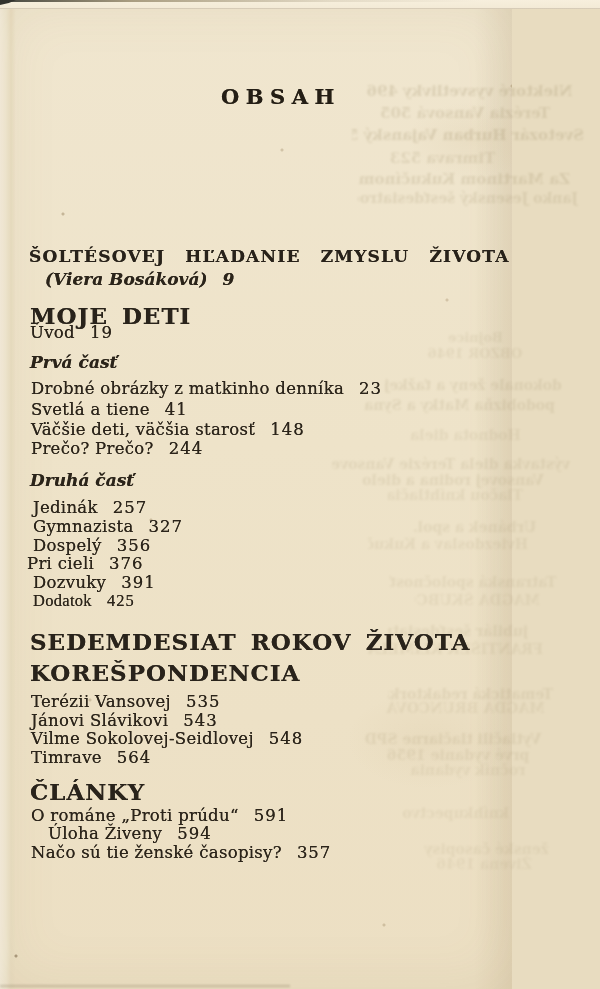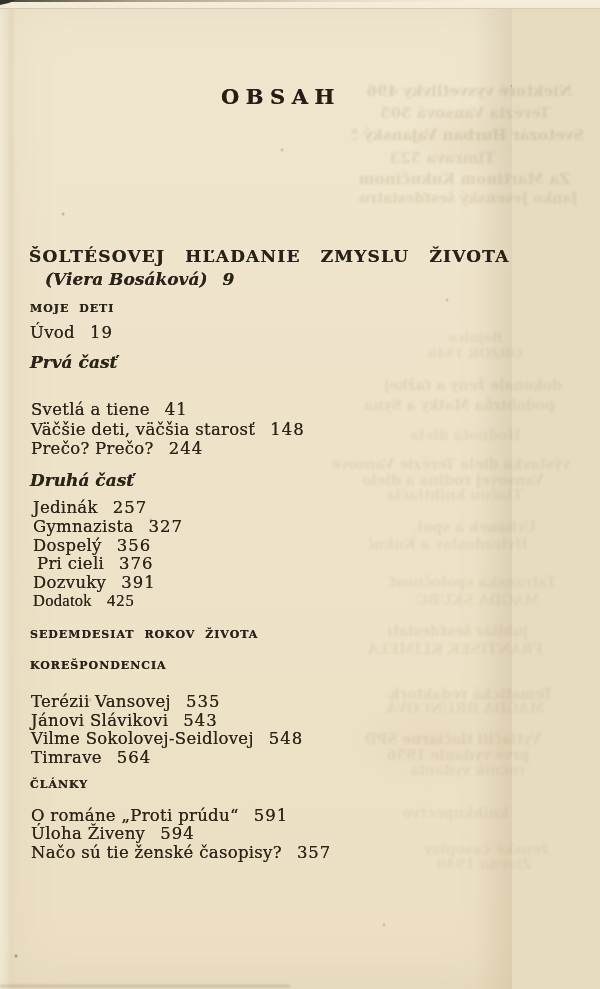--- a/index.html
+++ b/index.html
@@ -41,21 +41,21 @@
     background:linear-gradient(90deg, #44453e 0%, #a99d81 22%, rgba(169,157,129,.25) 55%, transparent 80%);}
   .corner-sliver{position:absolute;top:0;left:0;width:16px;height:5px;background:#32332e;
     clip-path:polygon(0 0,100% 0,55% 60%,0 100%);}
   .bottom-crease{position:absolute;bottom:2px;left:0;width:290px;height:2px;
     background:rgba(110,95,70,.28);filter:blur(1px);}
 
   .line{position:absolute;white-space:nowrap;color:#2b241a;
     text-shadow:0 0 .6px rgba(43,36,26,.85);}
   .obsah{font-size:21px;font-weight:700;letter-spacing:6.5px;color:#241e15;}
   .maintitle{font-size:17px;letter-spacing:1.2px;word-spacing:13px;font-weight:600;color:#28221a;}
-  .caps{font-size:11px;letter-spacing:1px;word-spacing:5px;font-weight:600;color:#29231b;}
+  .caps{font-size:23px;letter-spacing:1px;word-spacing:5px;font-weight:600;color:#29231b;}
   .ital{font-size:17px;font-style:italic;font-weight:600;}
   .entry{font-size:16.5px;letter-spacing:.3px;}
   .pg{margin-left:15px;letter-spacing:1px;}
   .pg:empty{margin-left:0;}
 
   
   .ghost{position:absolute;white-space:nowrap;overflow:hidden;text-align:center;
     color:#8a7950;transform:scaleX(-1);filter:blur(1.15px);font-weight:600;}
 </style>
 </head>
@@ -102,39 +102,40 @@
 
   <div class="line maintitle" style="top:246px;left:29px;">ŠOLTÉSOVEJ HĽADANIE ZMYSLU ŽIVOTA</div>
   <div class="line ital" style="top:269px;left:45px;">
     <span>(Viera Bosáková)</span><span class="pg">9</span>
   </div>
 
   <div class="line caps" style="top:302px;left:30px;">MOJE DETI</div>
   <div class="line entry" style="top:323px;left:30px;"><span>Úvod</span><span class="pg">19</span></div>
 
   <div class="line ital" style="top:352px;left:30px;">Prvá časť</div>
+  <div class="line entry" style="top:379px;left:31px;"><span>Drobné obrázky z matkinho denníka</span><span class="pg">23</span></div>
   <div class="line entry" style="top:400px;left:31px;"><span>Svetlá a tiene</span><span class="pg">41</span></div>
   <div class="line entry" style="top:420px;left:31px;"><span>Väčšie deti, väčšia starosť</span><span class="pg">148</span></div>
   <div class="line entry" style="top:439px;left:31px;"><span>Prečo? Prečo?</span><span class="pg">244</span></div>
 
   <div class="line ital" style="top:470px;left:30px;">Druhá časť</div>
   <div class="line entry" style="top:498px;left:33px;"><span>Jedinák</span><span class="pg">257</span></div>
   <div class="line entry" style="top:517px;left:33px;"><span>Gymnazista</span><span class="pg">327</span></div>
   <div class="line entry" style="top:536px;left:33px;"><span>Dospelý</span><span class="pg">356</span></div>
-  <div class="line entry" style="top:554px;left:37px;"><span>Pri cieli</span><span class="pg">376</span></div>
+  <div class="line entry" style="top:554px;left:27px;"><span>Pri cieli</span><span class="pg">376</span></div>
   <div class="line entry" style="top:573px;left:33px;"><span>Dozvuky</span><span class="pg">391</span></div>
   <div class="line entry" style="top:591px;left:33px;font-family:Liberation Serif, serif;"><span>Dodatok</span><span class="pg">425</span></div>
 
   <div class="line caps" style="top:628px;left:30px;">SEDEMDESIAT ROKOV ŽIVOTA</div>
   <div class="line caps" style="top:659px;left:30px;">KOREŠPONDENCIA</div>
 
   <div class="line entry" style="top:692px;left:31px;"><span>Terézii Vansovej</span><span class="pg">535</span></div>
   <div class="line entry" style="top:711px;left:31px;"><span>Jánovi Slávikovi</span><span class="pg">543</span></div>
   <div class="line entry" style="top:729px;left:31px;"><span>Vilme Sokolovej-Seidlovej</span><span class="pg">548</span></div>
   <div class="line entry" style="top:748px;left:31px;"><span>Timrave</span><span class="pg">564</span></div>
 
   <div class="line caps" style="top:778px;left:30px;">ČLÁNKY</div>
 
   <div class="line entry" style="top:806px;left:31px;"><span>O románe „Proti prúdu“</span><span class="pg">591</span></div>
-  <div class="line entry" style="top:824px;left:31px;"><span>Úloha Živeny</span><span class="pg">594</span></div>
+  <div class="line entry" style="top:824px;left:48px;"><span>Úloha Živeny</span><span class="pg">594</span></div>
   <div class="line entry" style="top:843px;left:31px;"><span>Načo sú tie ženské časopisy?</span><span class="pg">357</span></div>
 
 </div>
 
 </body></html>

